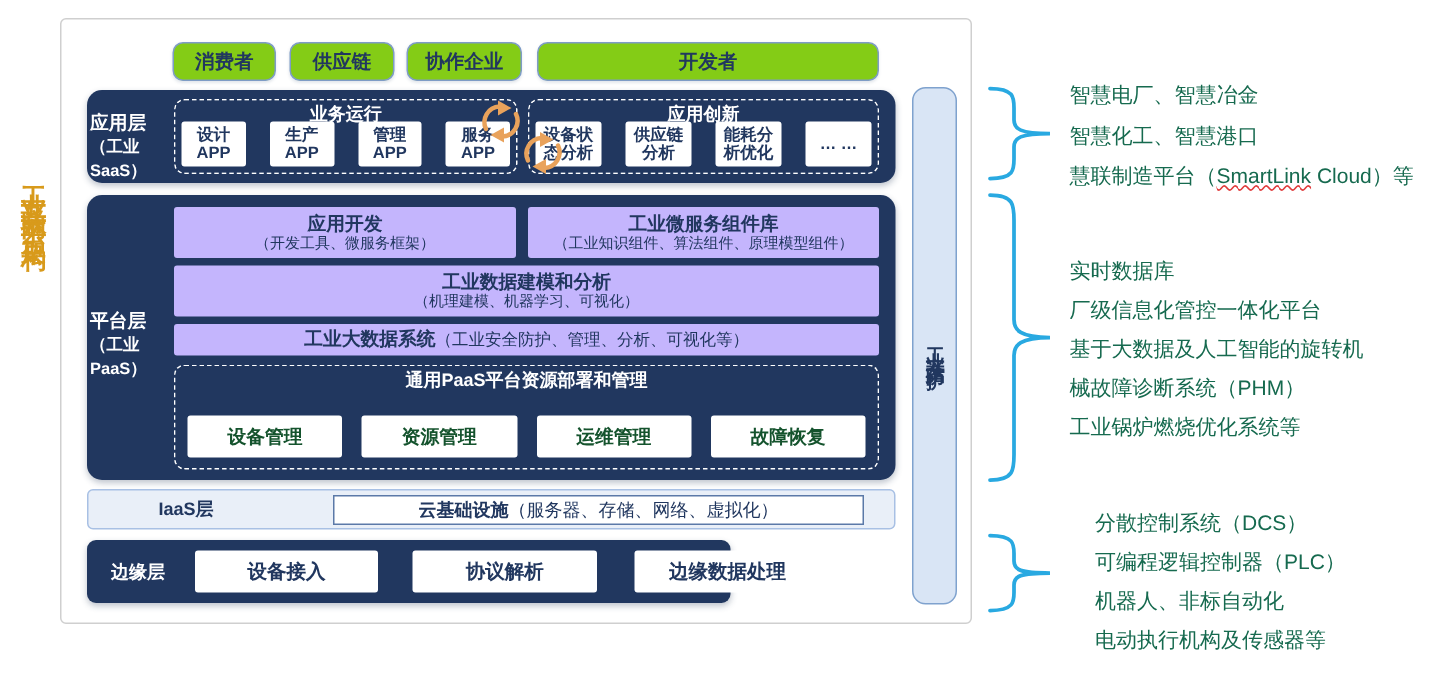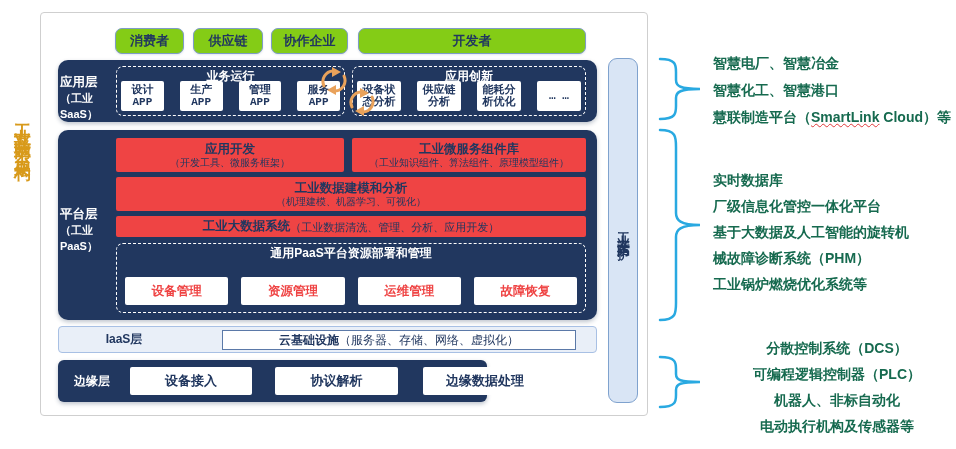--- a/index.html
+++ b/index.html
@@ -28,38 +28,38 @@
     color:#21375F;font-size:13px;font-weight:600;
     box-shadow:0 1px 2px rgba(100,120,150,.18);
   }
   
   .navy-panel{background:#21375F;border-radius:10px;box-shadow:0 2px 4px rgba(40,60,90,.30);}
   .panel-label{color:#ffffff;font-weight:bold;text-align:left;line-height:16px;}
   .panel-label .l1{font-size:12.5px;}
   .panel-label .l2{font-size:11px;font-weight:bold;}
   .dashed-box{border:1.6px dashed #ffffff;border-radius:7px;position:absolute;}
   .dash-header{color:#ffffff;font-size:12px;font-weight:bold;text-align:center;margin-top:1px;}
-  .app-row{position:absolute;left:4px;right:4px;bottom:4px;height:30px;display:flex;gap:16px;font-family:Liberation Mono, monospace;}
+  .app-row{position:absolute;left:4px;right:4px;bottom:4px;height:30px;display:flex;gap:16px;}
   .app-box{
     flex:1;background:#ffffff;border-radius:2px;color:#21375F;
     font-size:11px;font-weight:bold;line-height:12.5px;white-space:pre-line;
     display:flex;align-items:center;justify-content:center;text-align:center;
   }
   .white-row{
-    position:absolute;background:#ef4444;border-radius:2px;color:#21375F;
+    position:absolute;background:#c4b5fd;border-radius:2px;color:#21375F;
     display:flex;flex-direction:column;align-items:center;justify-content:center;text-align:left;
   }
   .white-row .t{font-size:12.5px;font-weight:bold;line-height:15px;}
   .white-row .s{font-size:10px;line-height:12px;}
   .inline-row{flex-direction:row;font-size:12.5px;}
   .inline-row .t{display:inline;}
   .inline-row .s{display:inline;font-size:11px;}
   .mgmt-row{position:absolute;left:8px;right:8px;bottom:7px;height:28px;display:flex;gap:13px;}
   .mgmt-box{
-    flex:1;background:#ffffff;border-radius:2px;color:#ef4444;font-size:12.5px;font-weight:bold;
+    flex:1;background:#ffffff;border-radius:2px;color:#14532d;font-size:12.5px;font-weight:bold;
     display:flex;align-items:center;justify-content:center;
   }
   
   .iaas{
     left:58px;top:326px;width:539px;height:27px;background:#E9EFF8;
     border:1px solid #A8C0E4;border-radius:4px;
   }
   .iaas-label{position:absolute;left:10px;top:0;width:110px;height:25px;display:flex;align-items:center;justify-content:center;color:#21375F;font-size:12px;font-weight:bold;}
   .iaas-box{
     position:absolute;left:163px;top:3px;width:354px;height:20px;background:#ffffff;border:1px solid #5B79A8;
@@ -76,26 +76,26 @@
   
   .sec-bar{
     left:608px;top:58px;width:30px;height:345px;background:#D9E5F5;border:1px solid #7FA2CE;border-radius:9px;
     display:flex;align-items:center;justify-content:center;
   }
   .sec-bar span{
     writing-mode:vertical-rl;text-orientation:upright;color:#21375F;
     font-size:12.5px;font-weight:bold;letter-spacing:3px;
   }
   
-  .anno{color:#166A4F;font-weight:bold;font-size:14px;}
+  .anno{color:#166A4F;font-weight:normal;font-size:14px;}
   .anno div{line-height:26px;white-space:nowrap;}
   .anno-g1{left:713px;top:50px;}
   .anno-g1 div{line-height:27px;}
   .anno-g2{left:713px;top:167px;}
-  .anno-g3{left:753px;top:335px;text-align:center;}
+  .anno-g3{left:730px;top:335px;}
   .wavy{text-decoration:underline;text-decoration-style:wavy;text-decoration-color:#E03A3A;text-decoration-thickness:1px;}
   .brace{position:absolute;}
   .cycle{position:absolute;z-index:6;}
 </style>
 </head>
 <body>
 
 <div class="stage">
 
   <div class="abs v-title">工业互联网平台架构</div>
@@ -164,21 +164,21 @@
     <div class="white-row" style="left:58px;top:47px;width:470px;height:34px;">
       <div class="t">工业数据建模和分析</div>
       <div class="s">（机理建模、机器学习、可视化）</div>
     </div>
     <div class="white-row" style="left:294px;top:8px;width:234px;height:34px;">
       <div class="t">工业微服务组件库</div>
       <div class="s">（工业知识组件、算法组件、原理模型组件）</div>
     </div>
     <div class="white-row inline-row" style="left:58px;top:86px;width:470px;height:21px;">
       <span class="t">工业大数据系统</span>
-        <span class="s">（工业数据清洗、管理、分析、应用开发）</span>
+        <span class="s">（工业安全防护、管理、分析、可视化等）</span>
     </div>
     <div class="dashed-box" style="left:58px;top:113px;width:470px;height:70px;">
       <div class="dash-header">通用PaaS平台资源部署和管理</div>
       <div class="mgmt-row">
         <div class="mgmt-box">设备管理</div>
         <div class="mgmt-box">资源管理</div>
         <div class="mgmt-box">运维管理</div>
         <div class="mgmt-box">故障恢复</div>
       </div>
     </div>

